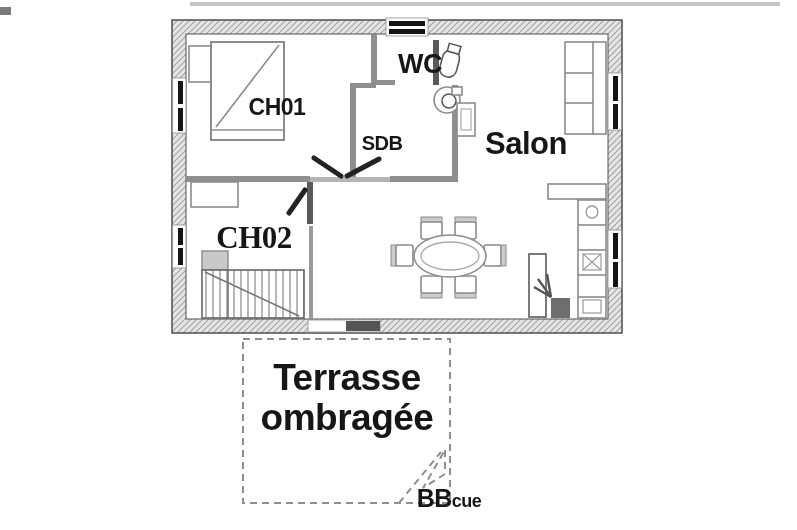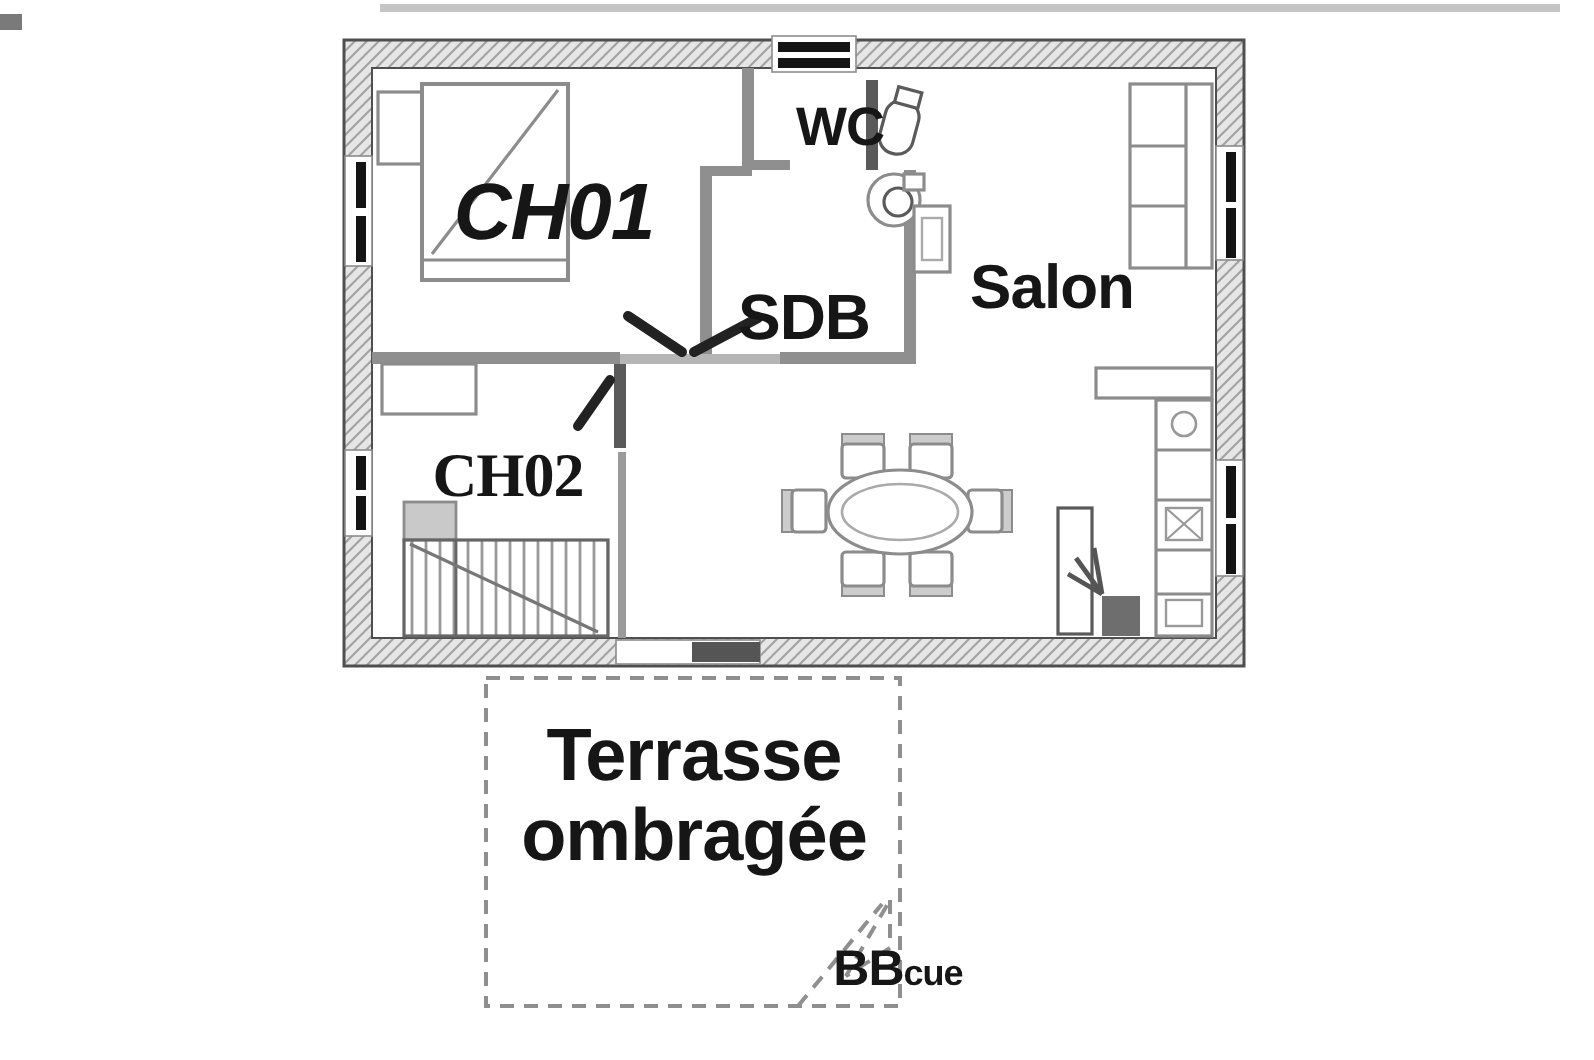--- a/index.html
+++ b/index.html
@@ -21,28 +21,28 @@
   .winw{fill:#ffffff;stroke:#8c8c8c;stroke-width:0.8;}
   .winb{fill:#141414;}
   .dash{fill:none;stroke:var(--dash,#8f8f8f);stroke-width:2;stroke-dasharray:7 5;}
   .graysq{fill:#6e6e6e;}
   
   .room-label{
     position:absolute;transform:translate(-50%,-50%);
     color:var(--text,#161616);font-weight:bold;white-space:nowrap;
     letter-spacing:-0.5px;
   }
-  .lab-ch01{left:277px;top:107px;font-size:40px;font-style:italic;}
+  .lab-ch01{left:277px;top:107px;font-size:23px;}
   .lab-ch02{left:254px;top:238px;font-size:31px;font-family:Liberation Serif, serif;}
-  .lab-sdb {left:402px;top:143px;font-size:32px;margin-top:16px;}
+  .lab-sdb {left:382px;top:143px;font-size:20px;}
   .lab-wc  {left:420px;top:64px; font-size:27px;}
   .lab-salon{left:526px;top:144px;font-size:31px;text-align:right;}
   .lab-repas{left:464px;top:256px;font-size:30px;}
   .lab-terrasse{left:347px;top:398px;font-size:37px;line-height:40px;text-align:center;}
-  .lab-bbq{left:449px;top:485px;font-size:25px;letter-spacing:-0.5px;}
+  .lab-bbq{left:449px;top:498px;font-size:25px;letter-spacing:-0.5px;}
   .lab-bbq .small{font-size:18px;}
 </style>
 </head>
 <body>
 
 <div class="stage">
 
   <svg width="797" height="530" viewBox="0 0 797 530">
     <defs>
       <pattern id="hatch" width="6" height="6" patternUnits="userSpaceOnUse">

